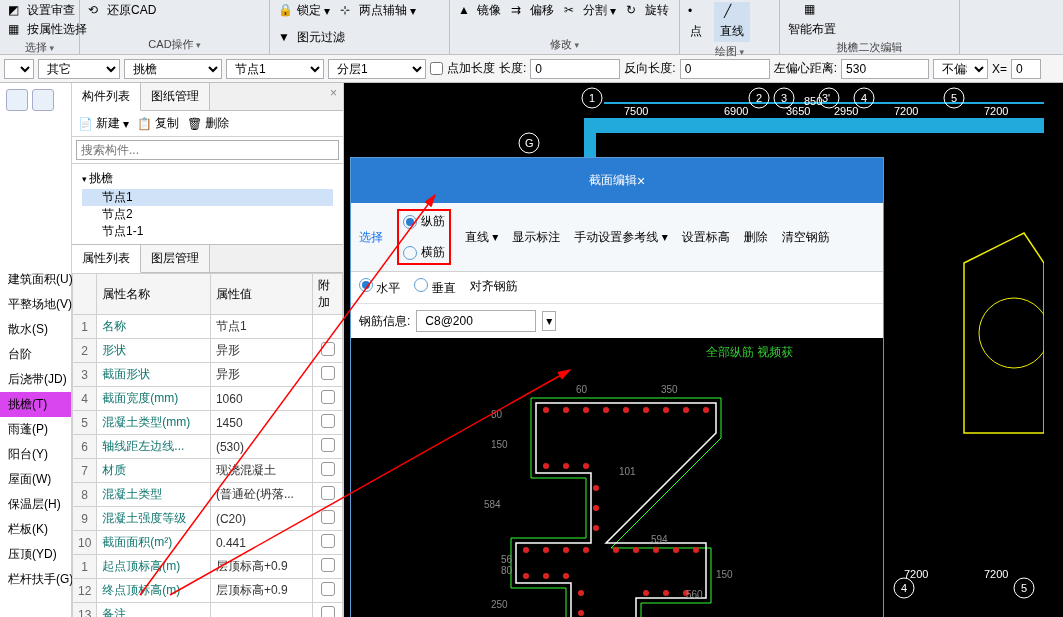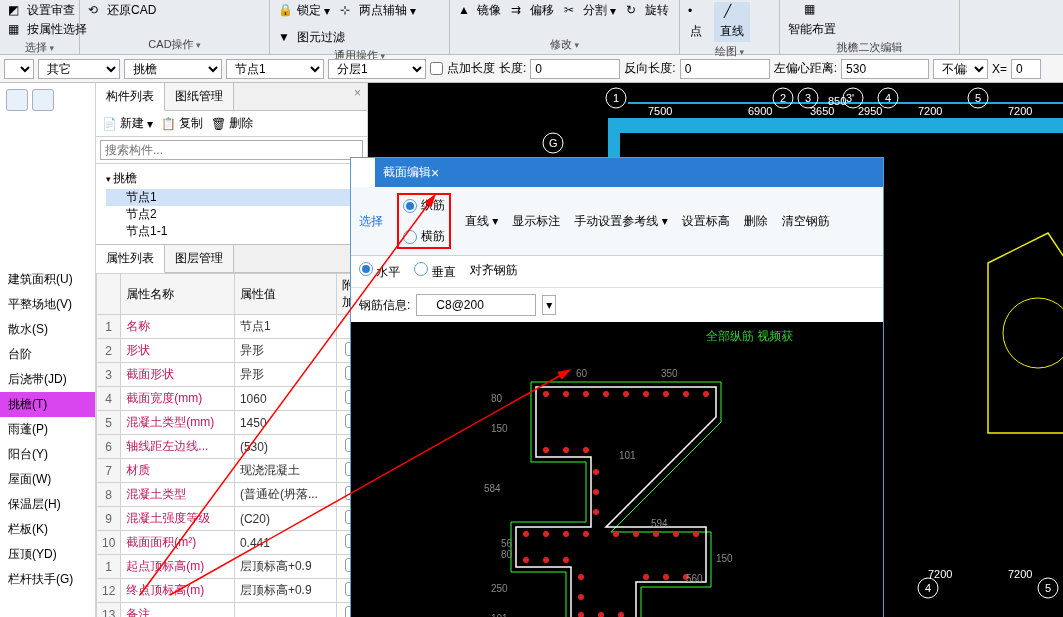--- a/index.html
+++ b/index.html
@@ -11,21 +11,21 @@
 .ribbon-btn { display: flex; align-items: center; gap: 3px; cursor: pointer; white-space: nowrap; }
 .ribbon-icon { width: 16px; height: 16px; display: inline-block; }
 .ribbon-label { text-align: center; font-size: 11px; color: #444; padding-top: 2px; }
 .drop-arrow::after { content: " ▾"; font-size: 9px; color: #666; }
 
 .option-row { background: #f5f5f5; height: 28px; border-bottom: 1px solid #c0c0c0; display: flex; align-items: center; padding: 0 4px; gap: 4px; }
 .option-row select, .option-row input[type=text] { height: 20px; border: 1px solid #abadb3; padding: 0 4px; background: #fff; }
 .option-row label { white-space: nowrap; }
 
 .main { display: flex; height: 534px; }
-.left-panel { width: 96px; background: #fff; border-right: 1px solid #d0d0d0; }
+.left-panel { width: 72px; background: #fff; border-right: 1px solid #d0d0d0; }
 .left-panel .item { padding: 4px 8px; cursor: pointer; white-space: nowrap; }
 .left-panel .item.active { background: #d946ef; }
 .toggle-buttons { display:flex; gap:4px; padding:6px; }
 .toggle-btn { width:22px; height:22px; border:1px solid #aac; border-radius:3px; background:#e8f0fa; }
 
 .middle-panel { width: 272px; background: #fff; border-right: 1px solid #d0d0d0; display:flex; flex-direction:column; }
 .tabs { display:flex; border-bottom:1px solid #c0c0c0; background:#f0f0f0; }
 .tab { padding: 5px 10px; cursor:pointer; border-right:1px solid #c0c0c0; background:#f5f5f5; }
 .tab.active { background:#fff; border-bottom:1px solid #fff; margin-bottom:-1px; }
 .toolbar { display:flex; gap:8px; padding:4px 6px; border-bottom:1px solid #d0d0d0; align-items:center;}
@@ -36,40 +36,40 @@
 .tree .node { padding:2px 0; cursor:pointer; }
 .tree .expand::before { content:"▾ "; font-size:9px; }
 .tree .child { padding-left:20px; }
 .tree .child.sel { background:#cfe2f7; }
 
 .prop-section { border-top:1px solid #c0c0c0; flex:1; display:flex; flex-direction:column; }
 .prop-table { width:100%; border-collapse:collapse; font-size:12px; }
 .prop-table th { background:#f5f5f5; border:1px solid #d0d0d0; padding:3px 5px; text-align:left; font-weight:normal; }
 .prop-table td { border:1px solid #d0d0d0; padding:3px 5px; }
 .prop-table td:first-child { width:24px; text-align:center; color:#666; background:#f5f5f5;}
-.prop-table td:nth-child(2) { color:#be185d; }
+.prop-table td:nth-child(2) { color:#0f766e; }
 .prop-table td:nth-child(3) { color:#333; }
 .prop-table td:nth-child(4) { width:30px; text-align:center; }
 .chk { width:14px; height:14px; border:1px solid #999; display:inline-block; border-radius:3px; }
 
 .canvas { flex:1; background:#000; position:relative; overflow:hidden; }
 .canvas .bg-shapes { position:absolute; inset:0; }
 
 .dialog { position:absolute; left:350px; top:157px; width:534px; background:#fff; border:1px solid #5b9bd5; }
-.dialog-title { background:#2b7cd3; color:#fff; padding:6px 8px; display:flex; justify-content:flex-start; align-items:center;margin-left:24px; }
+.dialog-title { background:#2b7cd3; color:#fff; padding:14px 8px; display:flex; justify-content:center; align-items:center; }
 .dialog-close { cursor:pointer; color:#fff; font-size:14px; }
 .dialog-toolbar { background:#f5f8fb; padding:6px 8px; display:flex; gap:14px; align-items:center; border-bottom:1px solid #d0d0d0; }
 .dialog-toolbar .grp { display:flex; align-items:center; gap:4px; }
 .radio { width:14px; height:14px; border:1px solid #5b9bd5; border-radius:50%; display:inline-block; position:relative; }
 .radio.sel::after { content:""; width:8px; height:8px; background:#2b7cd3; border-radius:50%; position:absolute; top:2px; left:2px;}
 .red-box { border:2px solid #f00; padding:2px 4px; }
 .sel-link { color:#1a73e8; }
 .dialog-row2 { padding:6px 8px; display:flex; gap:14px; align-items:flex-start; }
 .dialog-row3 { padding:6px 8px; display:flex; gap:6px; align-items:center; border-top:1px solid #e0e0e0;}
-.dialog-row3 input { width:120px; height:22px; border:1px solid #abadb3; padding:0 19px;}
+.dialog-row3 input { width:120px; height:22px; border:1px solid #abadb3; padding:0 8px;}
 .dialog-canvas { background:#000; height:320px; position:relative; }
 
 .arrow-line { position:absolute; pointer-events:none; }
 
 svg .dim-text { fill:#888; font-size:10px; }
 svg .grid-num { fill:#fff; font-size:11px; }
 </style>
 </head>
 <body>
 
@@ -98,21 +98,20 @@
   </div>
   <div class="ribbon-group" style="width:180px">
     <div class="ribbon-buttons" style="flex-wrap:wrap">
       <div class="ribbon-btn"><span class="ribbon-icon">🔒</span><span>锁定</span> ▾</div>
       <div class="ribbon-btn"><span class="ribbon-icon">⊹</span><span>两点辅轴</span> ▾</div>
       <div class="ribbon-btn">
           <span class="ribbon-icon">▼</span>
           <span>图元过滤</span>
         </div>
     </div>
-    <div class="ribbon-label drop-arrow">通用操作</div>
   </div>
   <div class="ribbon-group" style="width:230px">
     <div class="ribbon-buttons" style="flex-wrap:wrap">
       <div class="ribbon-btn">
           <span class="ribbon-icon">▲</span>
           <span>镜像</span>
         </div>
       <div class="ribbon-btn">
           <span class="ribbon-icon">⇉</span>
           <span>偏移</span>

